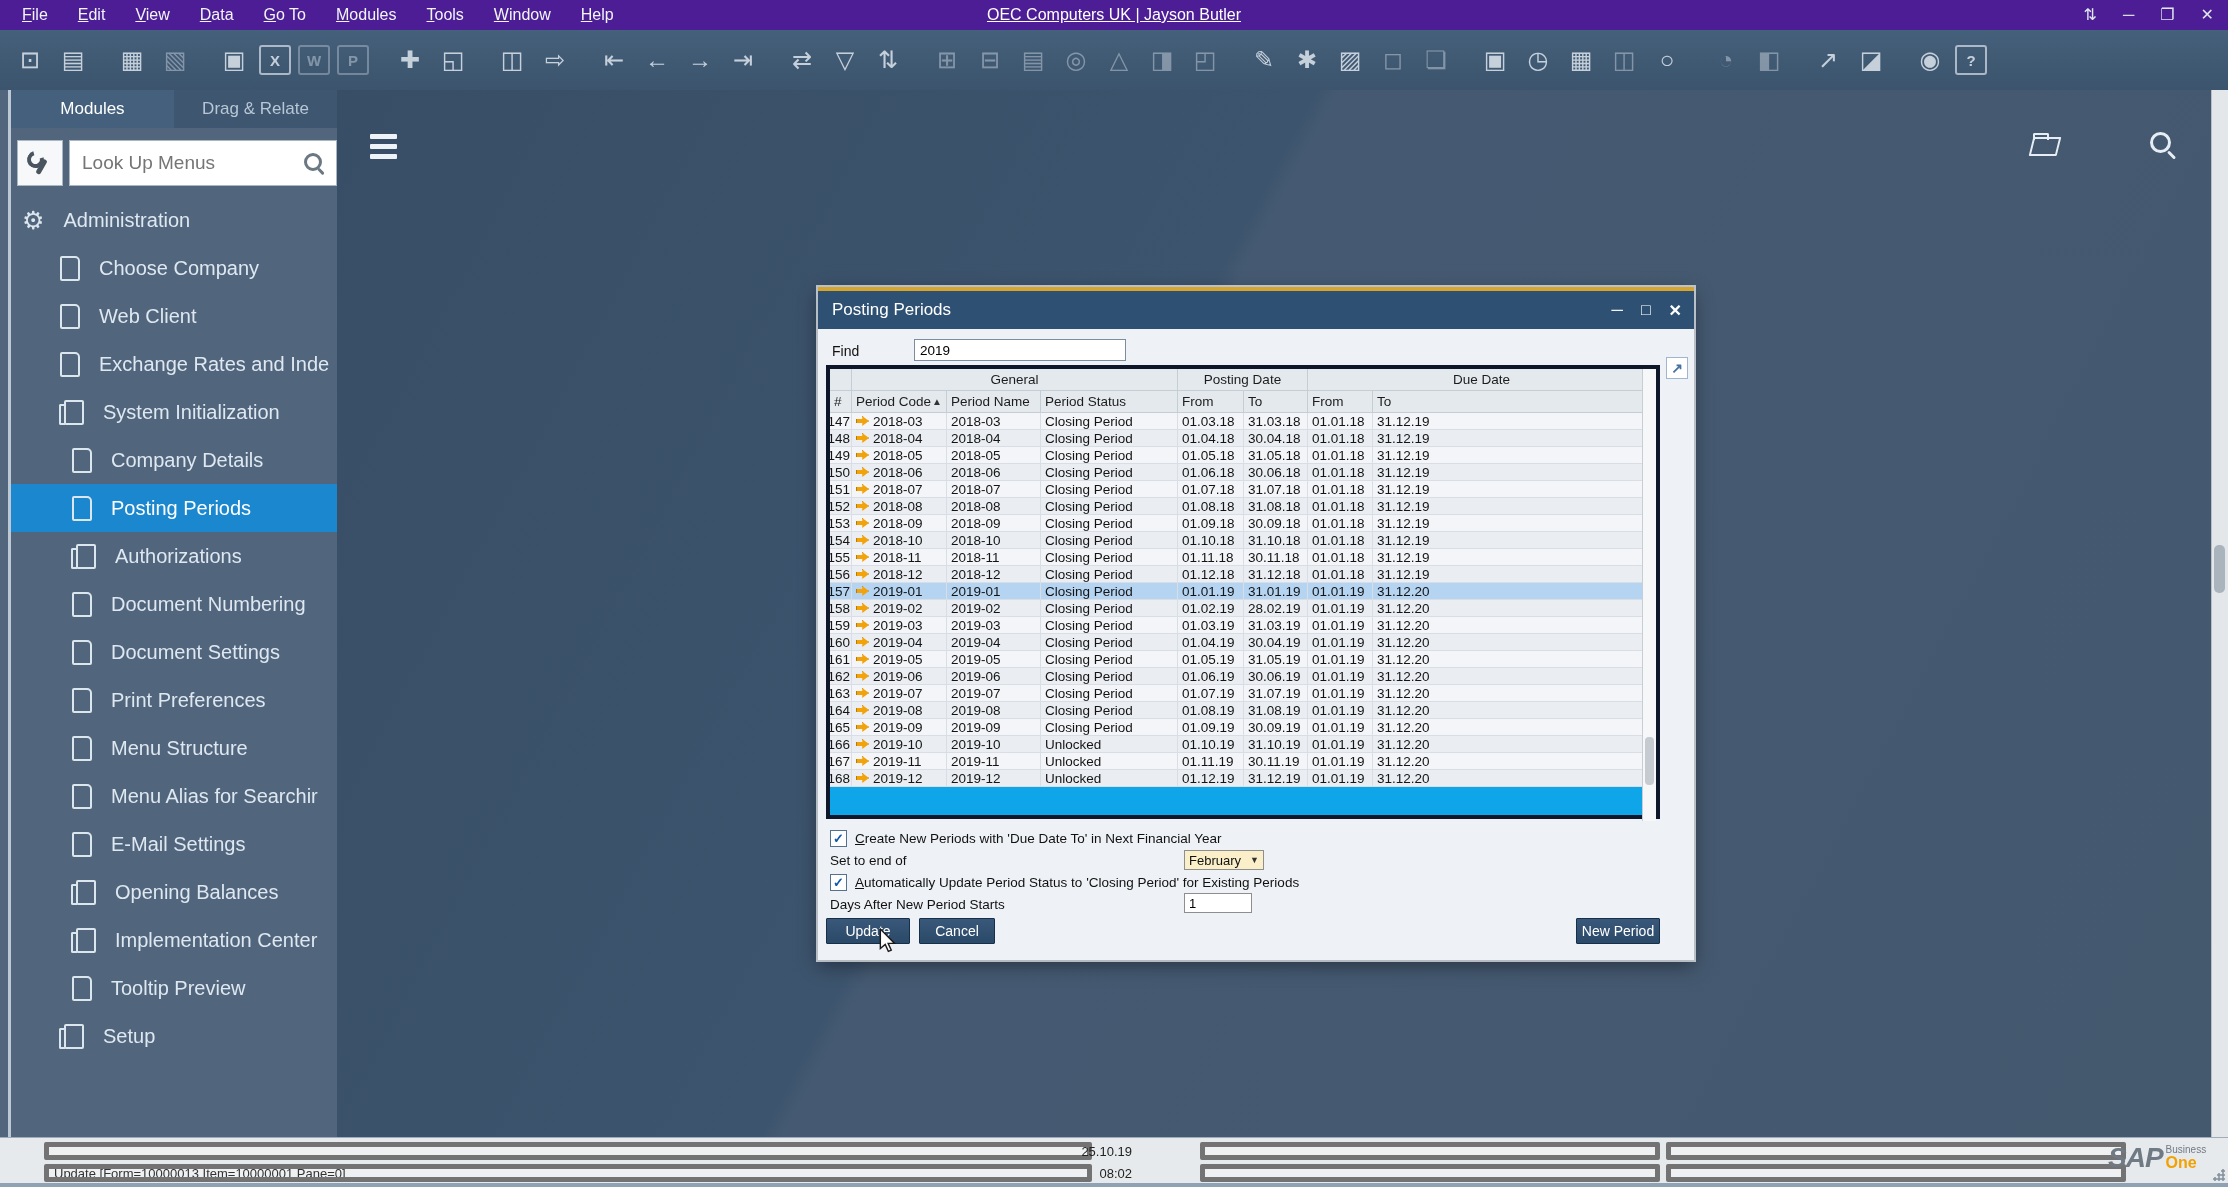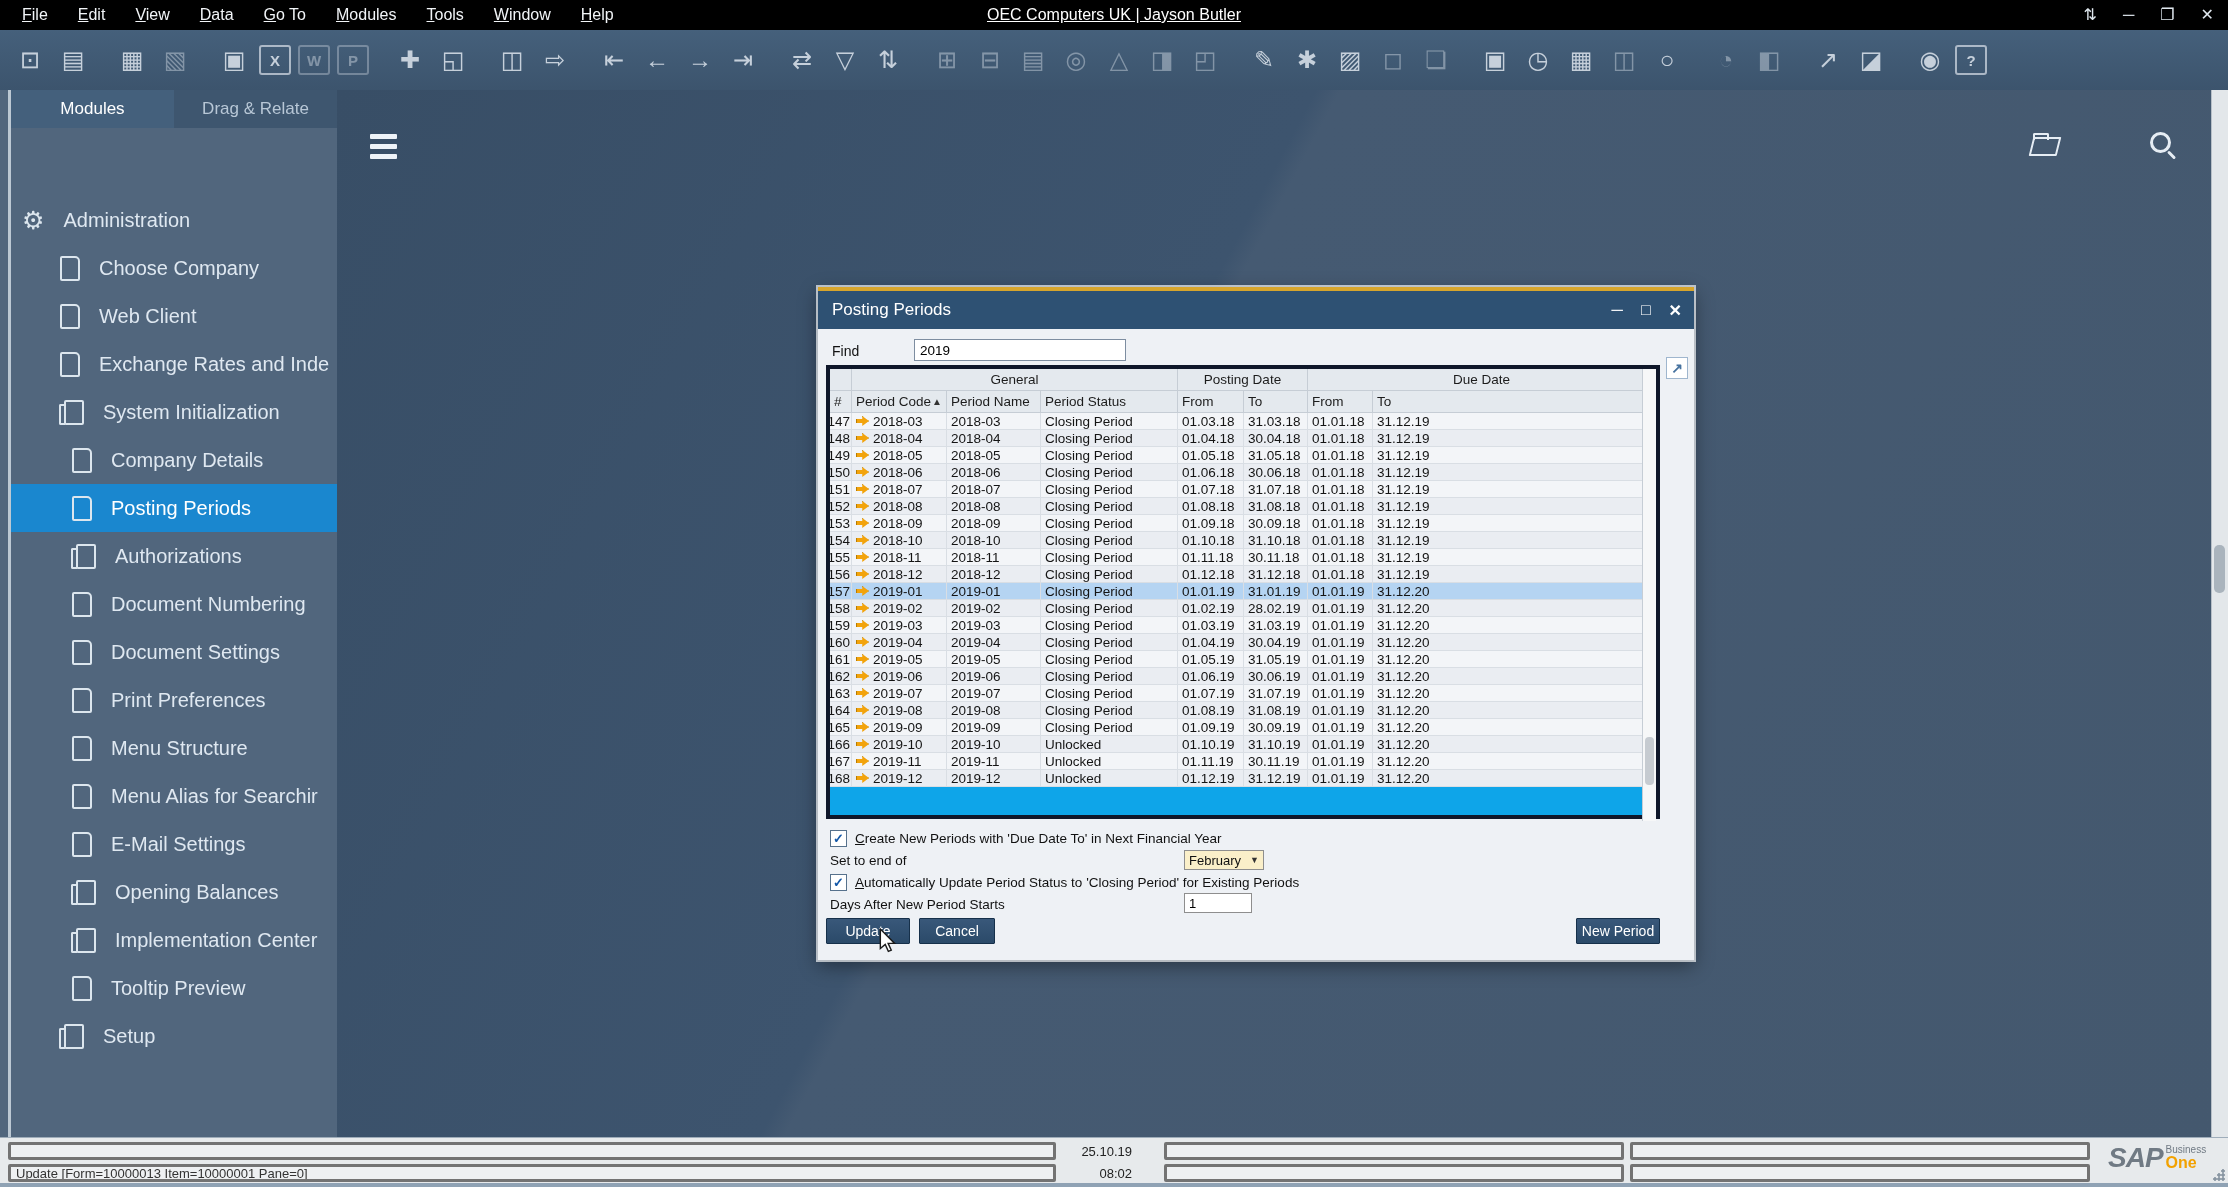--- a/index.html
+++ b/index.html
@@ -1,20 +1,20 @@
 <!DOCTYPE html>
 <html><head>
 <meta charset="utf-8">
 <style>
   html,body{margin:0;padding:0;background:#222;}
   #app{position:relative;width:2228px;height:1187px;overflow:hidden;
        font-family:"Liberation Sans",sans-serif;background:#42566c;}
 
   
-  .menubar{position:absolute;left:0;top:0;width:2228px;height:30px;background:#000000;
+  .menubar{position:absolute;left:0;top:0;width:2228px;height:30px;background:#4c1d95;
            display:flex;align-items:center;color:#fff;}
   .menu-items{display:flex;align-items:center;gap:30px;padding-left:22px;}
   .menu-item{display:inline-block;font-size:16px;color:#f2f5f8;cursor:default;}
   .menu-item::first-letter{text-decoration:underline;}
   .app-title{position:absolute;left:50%;transform:translateX(-50%);font-size:16px;
              color:#ffffff;text-decoration:underline;white-space:nowrap;}
   .win-controls{position:absolute;right:14px;top:0;height:30px;display:flex;align-items:center;gap:26px;}
   .wc{color:#dfe7ee;font-size:16px;line-height:30px;}
 
   
@@ -128,22 +128,22 @@
   .btn-update{left:8px;top:589px;width:84px;}
   .btn-cancel{left:101px;top:589px;width:76px;}
   .btn-new{left:758px;top:589px;width:84px;}
 
   
   .cursor{position:absolute;left:876px;top:928px;z-index:50;}
 
   
   .statusbar{position:absolute;left:0;top:1137px;width:2228px;height:50px;background:#e7eaec;border-top:1px solid #9fadba;}
   .statusbar::after{content:'';position:absolute;left:0;bottom:0;width:100%;height:5px;background:#8fa2b4;}
-  .sfield{position:absolute;height:18px;background:#eef0f2;border:3px solid #737373;border-radius:2px;box-sizing:border-box;
-          font-size:13px;color:#333;display:flex;align-items:center;padding:0 5px;overflow:hidden;white-space:nowrap;}
+  .sfield{position:absolute;height:18px;background:#eef0f2;border:5px solid #737373;border-radius:2px;box-sizing:border-box;
+          font-size:13px;color:#333;display:flex;align-items:center;padding:0 5px;overflow:hidden;white-space:nowrap;margin-left:36px;}
   .srow1{top:4px;} .srow2{top:26px;}
   .sf-main{left:8px;width:1048px;}
   .stime{position:absolute;left:1062px;width:70px;height:18px;font-size:13px;color:#222;display:flex;align-items:center;justify-content:flex-end;}
   .sf-b{left:1164px;width:460px;}
   .sf-c{left:1630px;width:460px;}
   .saplogo{position:absolute;left:2108px;top:6px;display:flex;align-items:flex-start;gap:3px;}
   .sap-word{font-size:28px;font-weight:bold;font-style:italic;color:#707a84;letter-spacing:-1px;line-height:28px;}
   .sap-right{display:flex;flex-direction:column;line-height:11px;}
   .sap-business{font-size:10px;color:#707a84;}
   .sap-one{font-size:16px;font-weight:bold;color:#f2a100;line-height:15px;}
@@ -225,20 +225,29 @@
       <div class="tb-icon">◪</div>
       <div class="tb-icon sep">◉</div>
       <div class="tb-icon txt">?</div>
     </div>
 
   <div class="sidebar">
     <div class="sb-tabs" id="sbTabs">
         <div class="sb-tab active">Modules</div>
         <div class="sb-tab">Drag &amp; Relate</div>
       </div>
+    <div class="sb-search">
+      <span class="wrench-btn">
+        <span class="wrench"></span>
+      </span>
+      <span class="sb-input">
+        <input placeholder="Look Up Menus" style="">
+        <span class="icon-mag"></span>
+      </span>
+    </div>
     <div class="sb-items" id="sbItems">
         <div class="sb-item lvl0">
           <span class="sb-ico admin">⚙</span>
           <span class="sb-label">Administration</span>
         </div>
         <div class="sb-item lvl1">
           <span class="sb-ico page"></span>
           <span class="sb-label">Choose Company</span>
         </div>
         <div class="sb-item lvl1">

